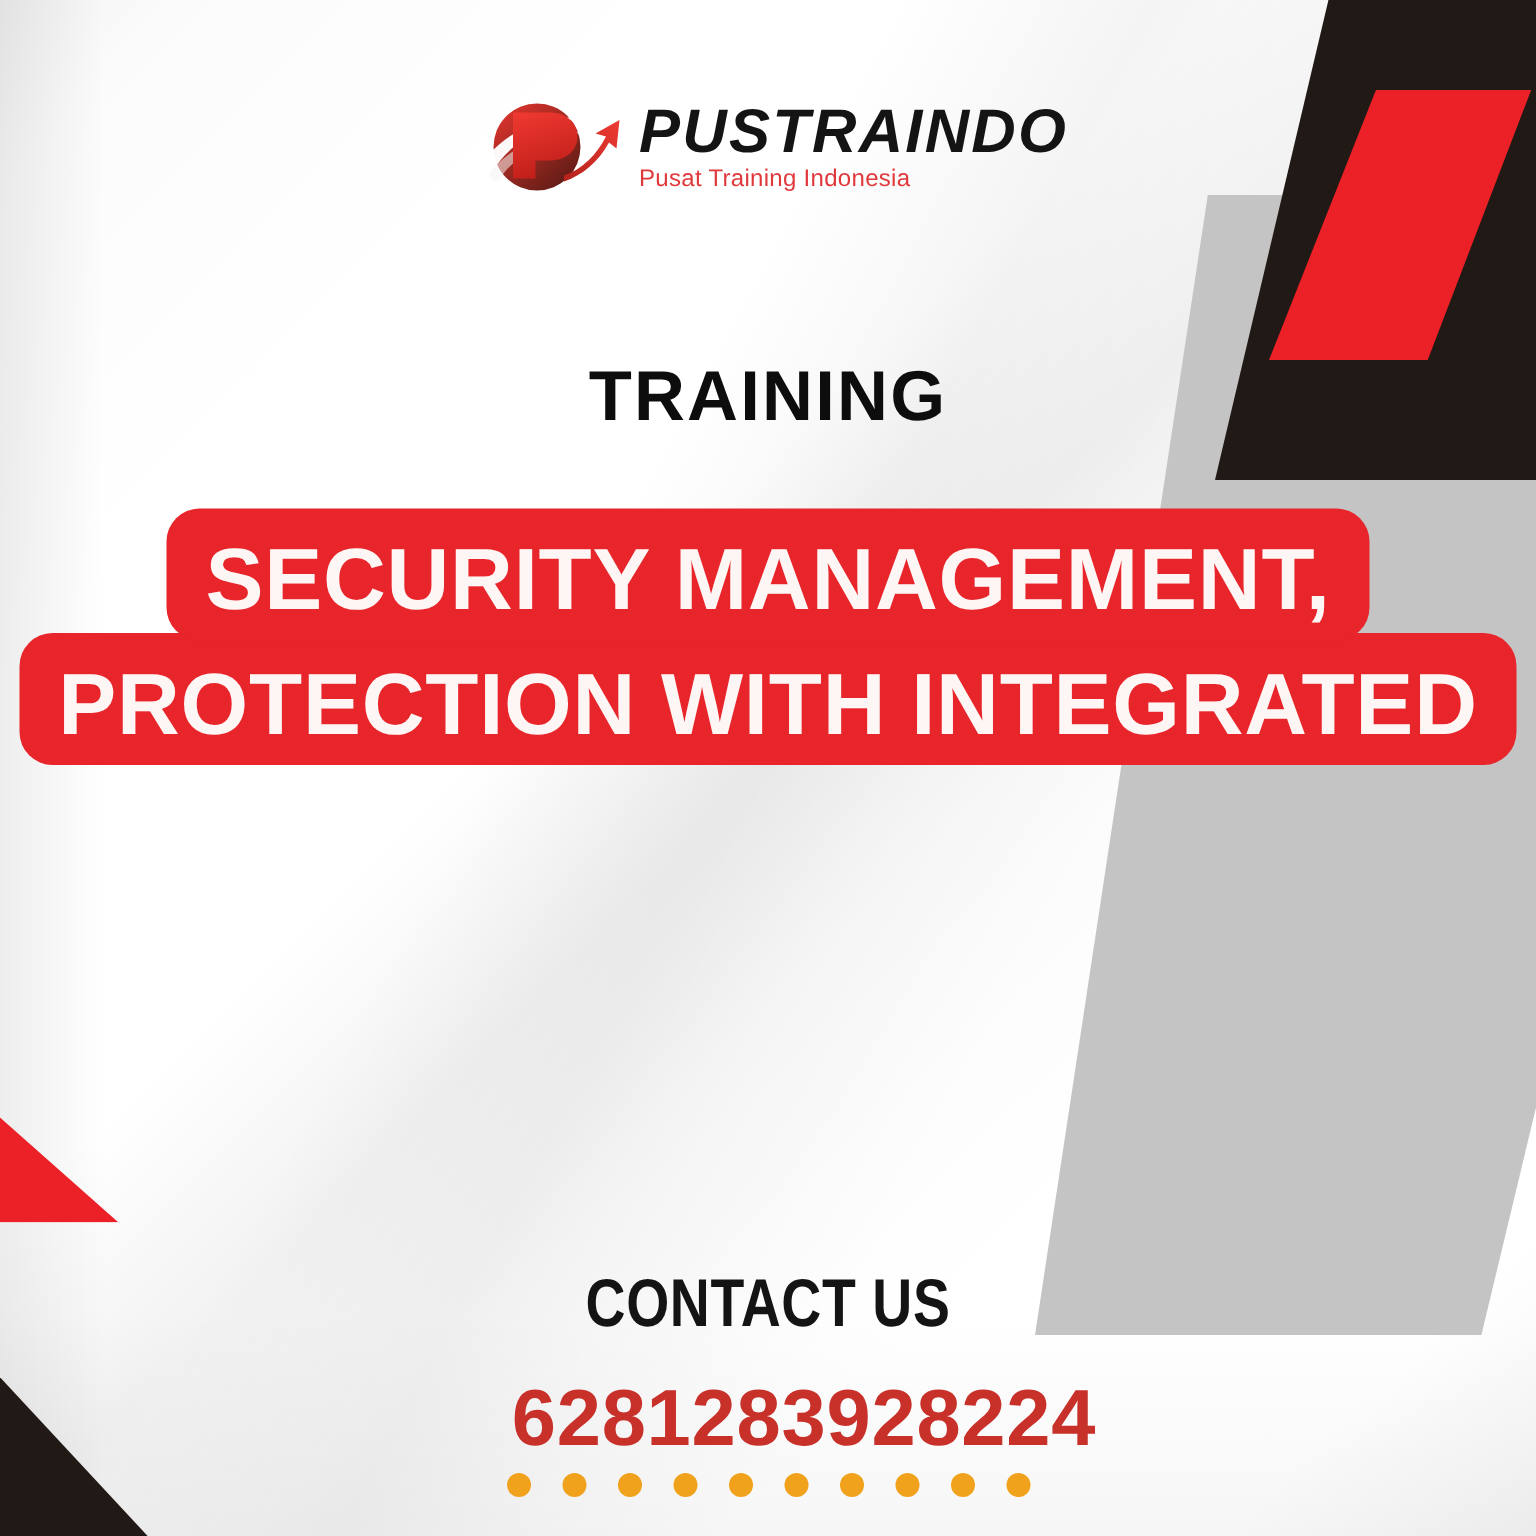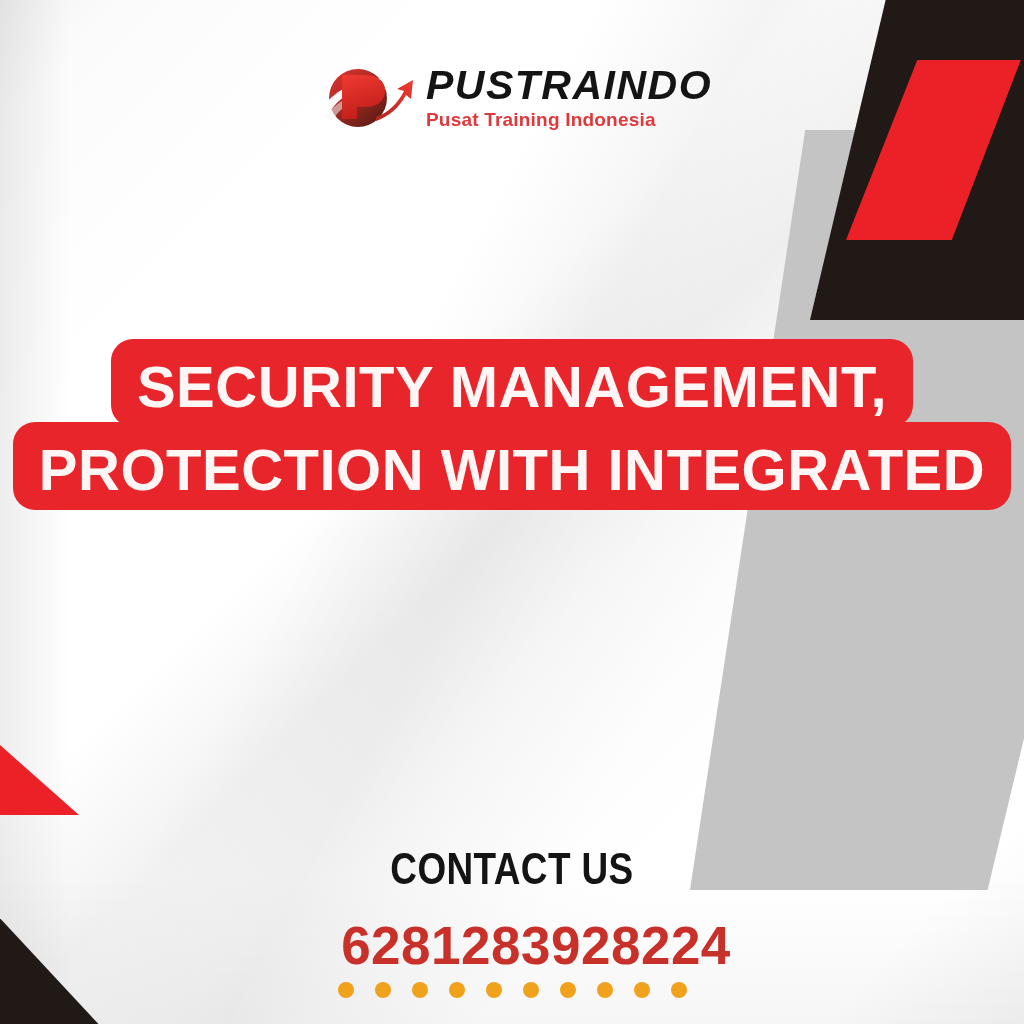--- a/index.html
+++ b/index.html
@@ -78,21 +78,21 @@
     left:318px; top:55px;
     display:flex; align-items:center; gap:12px;
   }
   .logo-mark { width:96px; height:84px; flex:0 0 auto; }
   .logo-words { display:flex; flex-direction:column; line-height:1; }
   .logo-name {
     font-size:41px; font-weight:bold; font-style:italic;
     letter-spacing:1.5px; color:#141414;
   }
   .logo-tagline {
-    font-size:19px; font-weight:bold;
+    font-size:16px; font-weight:normal;
     letter-spacing:0.2px; color:#e0393c;
     margin-top:4px;
   }
 
   
   .kicker {
     position:absolute; left:0; top:236px; width:1024px;
     text-align:center;
     font-size:47px; font-weight:bold;
     letter-spacing:1.5px; color:#0d0d0d;
@@ -185,20 +185,21 @@
         <path d="M58 62 C70 58 80 48 86 36 L79 34 L95 25 L93 44 L88 40
                  C81 53 70 62 58 66 Z" fill="url(#gArrow)"></path>
       </svg>
     </span>
     <span class="logo-words">
       <span class="logo-name">PUSTRAINDO</span>
       <span class="logo-tagline">Pusat Training Indonesia</span>
     </span>
   </div>
 
+  <div class="kicker">TRAINING</div>
 
   <div class="headline">
     <div class="headline-line">SECURITY MANAGEMENT,</div>
     <div class="headline-line">PROTECTION WITH INTEGRATED</div>
   </div>
 
   <div class="contact-label">CONTACT US</div>
   <div class="contact-number">6281283928224</div>
 
   <div class="dot-row">

